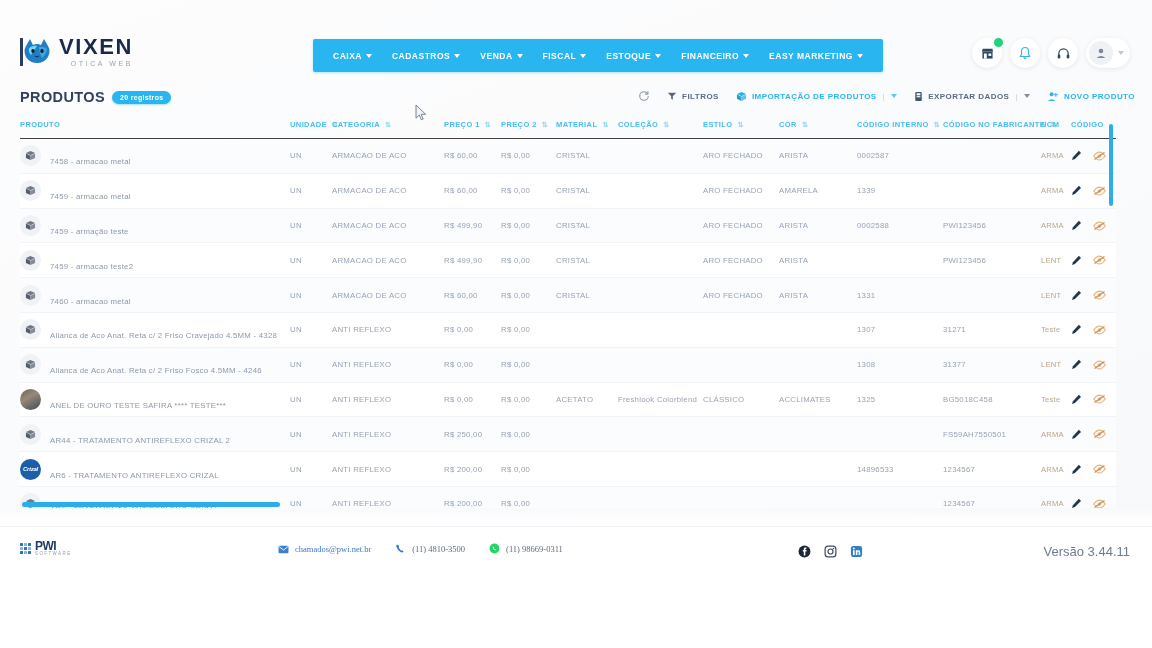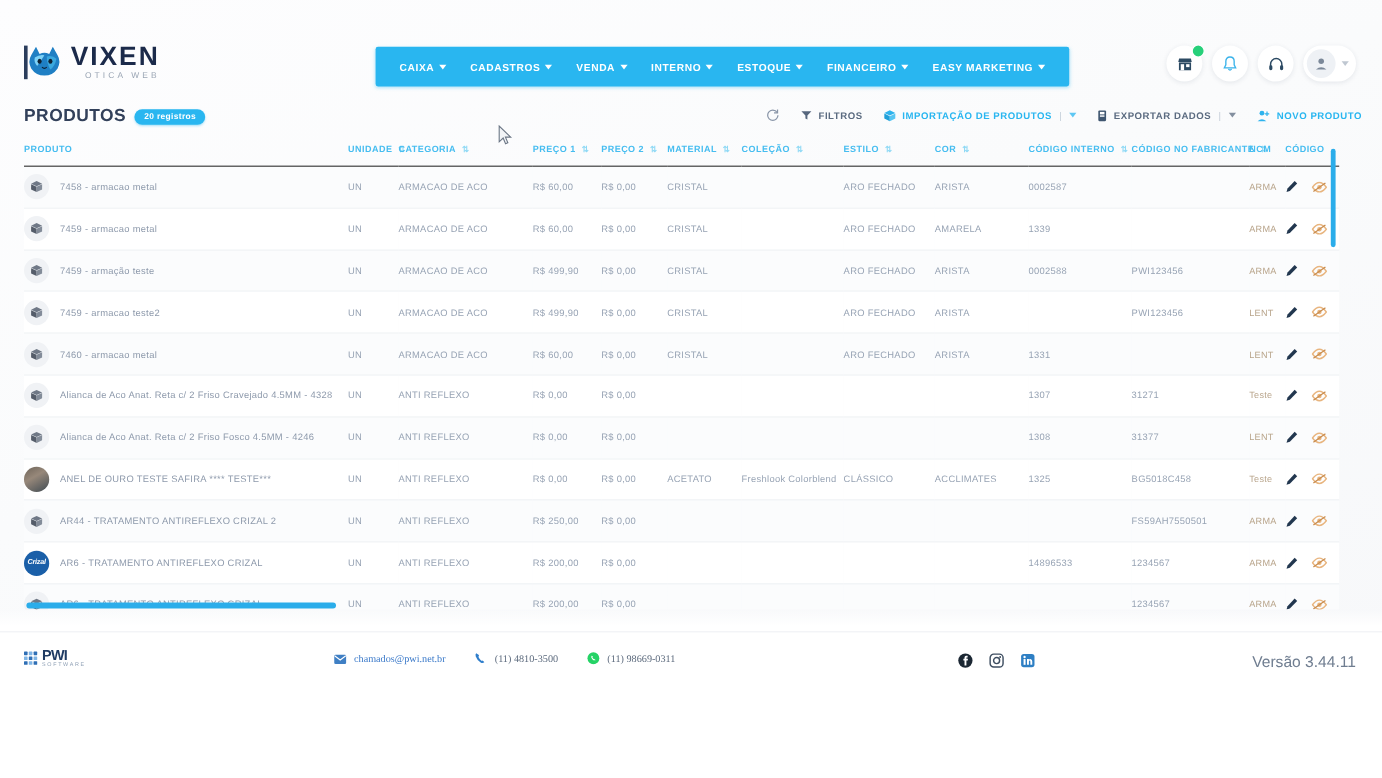--- a/index.html
+++ b/index.html
@@ -147,21 +147,21 @@
   }
   tbody td {
     font-size: 7.8px; color: #97a3b4; letter-spacing: .25px;
     padding: 0; height: 34.8px; white-space: nowrap;
     border-bottom: 1px solid #f1f3f6;
     vertical-align: middle;
   }
   tbody tr:nth-child(odd) { background: #fbfcfd; }
   tbody tr:nth-child(even){ background: #ffffff; }
   td.name-cell { color: #8d99ab; }
-  .prod-cell { display: flex; align-items: center; gap: 9px; }
+  .prod-cell { display: flex; align-items: flex-end; gap: 9px; }
   .thumb {
     width: 21px; height: 21px; border-radius: 50%;
     background: #f0f2f5; flex: 0 0 21px;
     display: flex; align-items: center; justify-content: center;
     overflow: hidden;
   }
   .thumb.photo {
     background: linear-gradient(150deg,#6d6358 0%,#97887a 40%,#3f4a52 100%);
   }
   .thumb.crizal {
@@ -287,21 +287,21 @@
     </span>
     <span class="nav-item">
       <span>CADASTROS</span>
       <i class="caret"></i>
     </span>
     <span class="nav-item">
       <span>VENDA</span>
       <i class="caret"></i>
     </span>
     <span class="nav-item">
-      <span>INTERNO</span>
+      <span>FISCAL</span>
       <i class="caret"></i>
     </span>
     <span class="nav-item">
       <span>ESTOQUE</span>
       <i class="caret"></i>
     </span>
     <span class="nav-item">
       <span>FINANCEIRO</span>
       <i class="caret"></i>
     </span>

